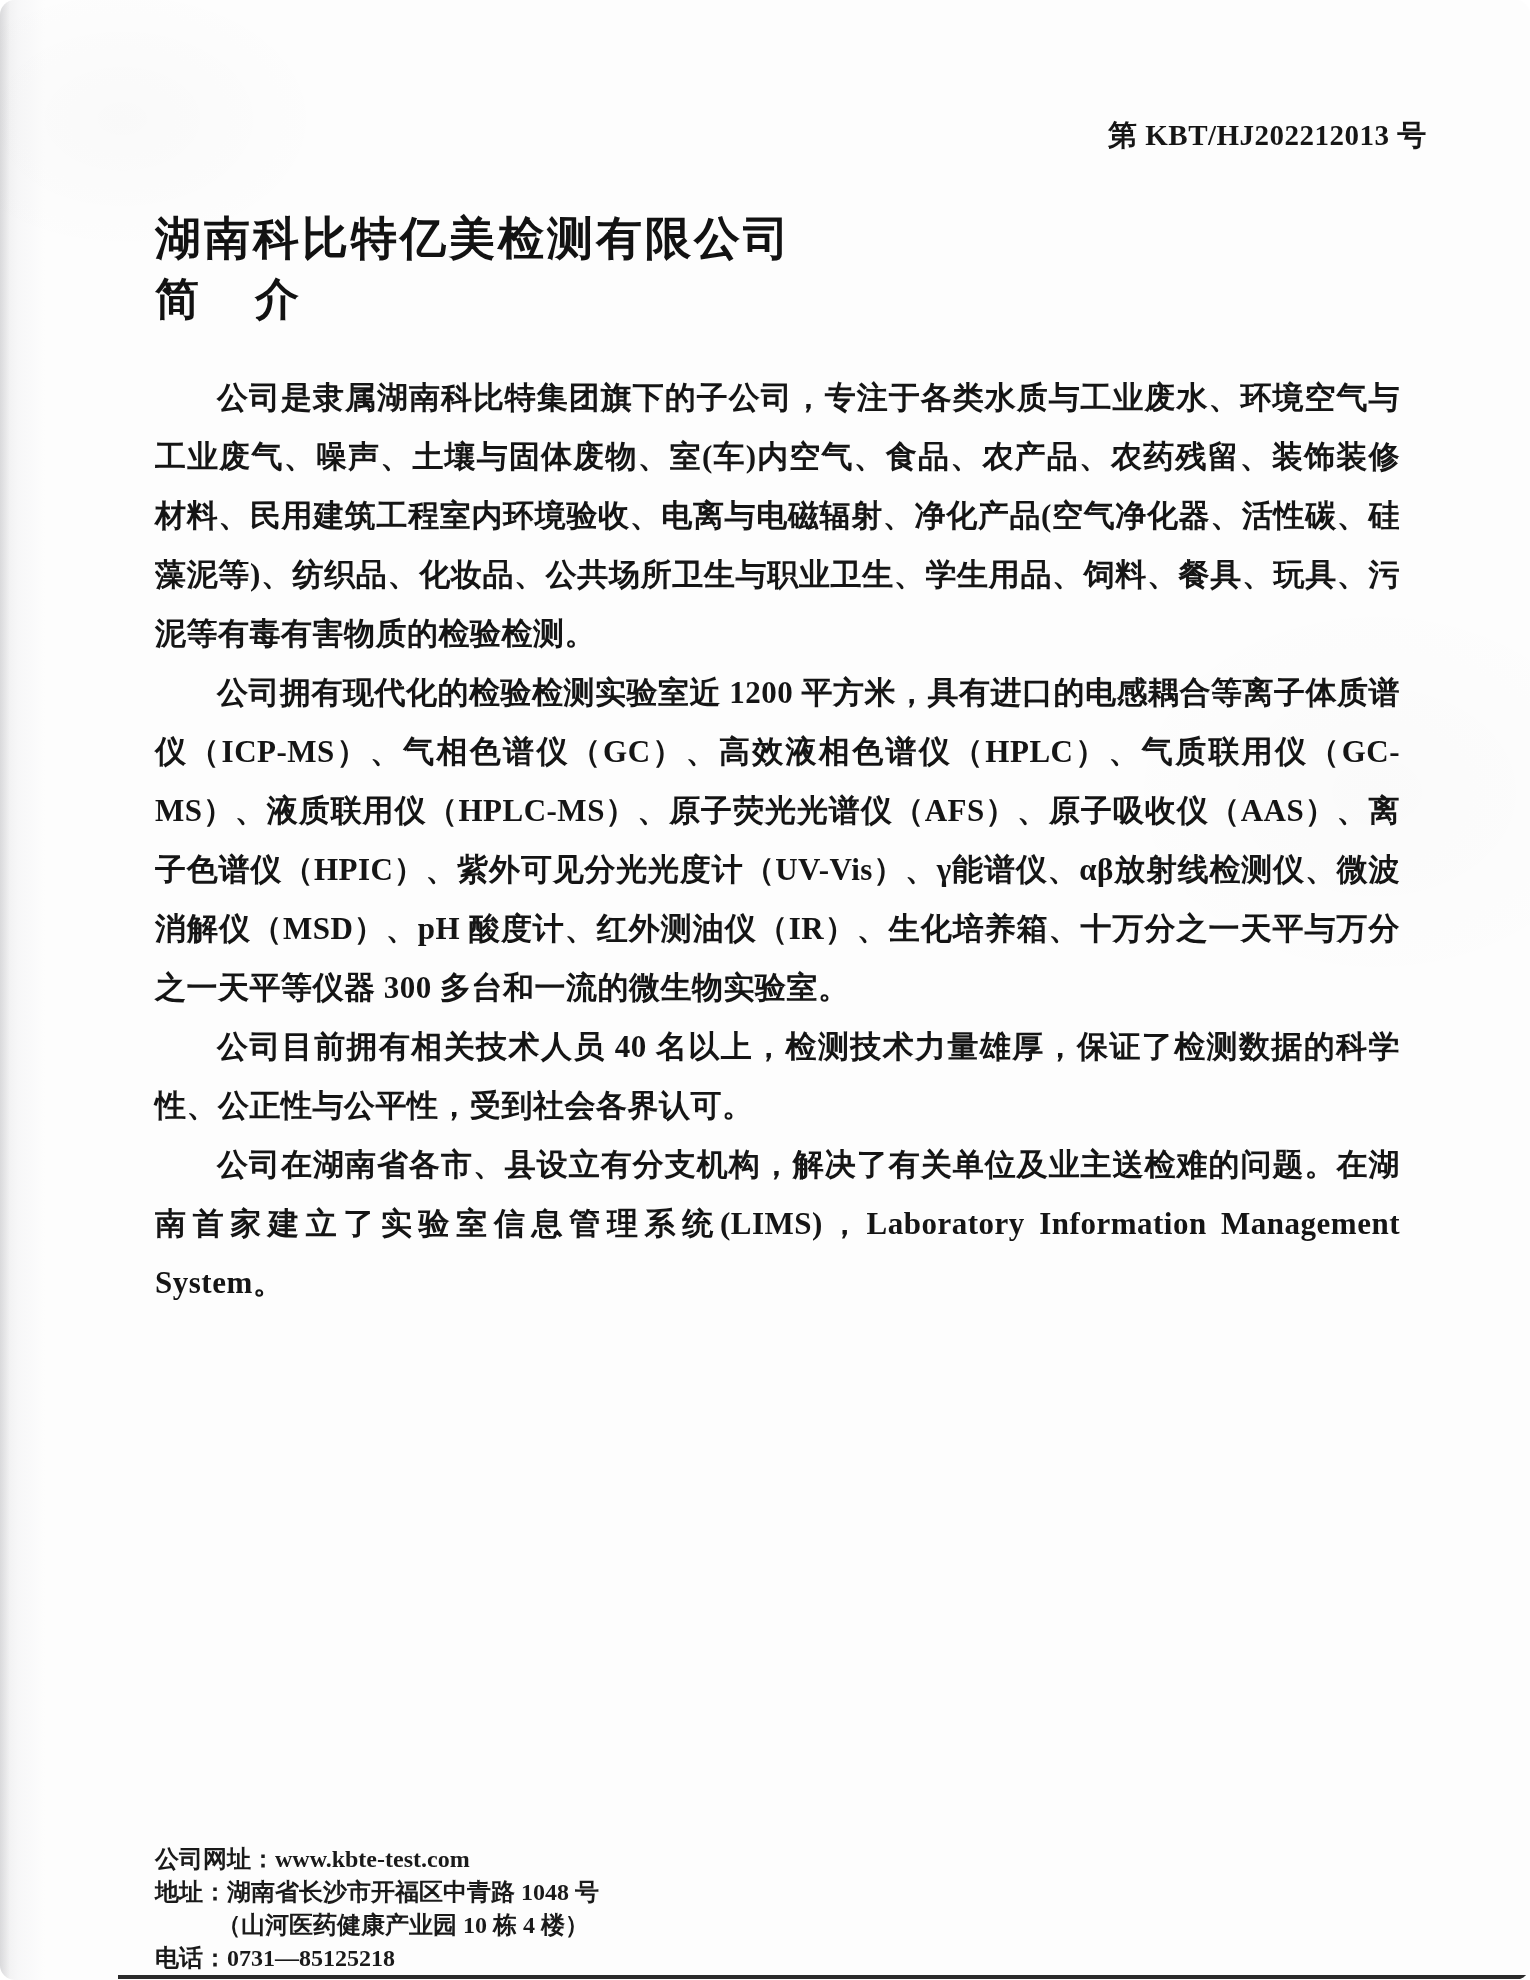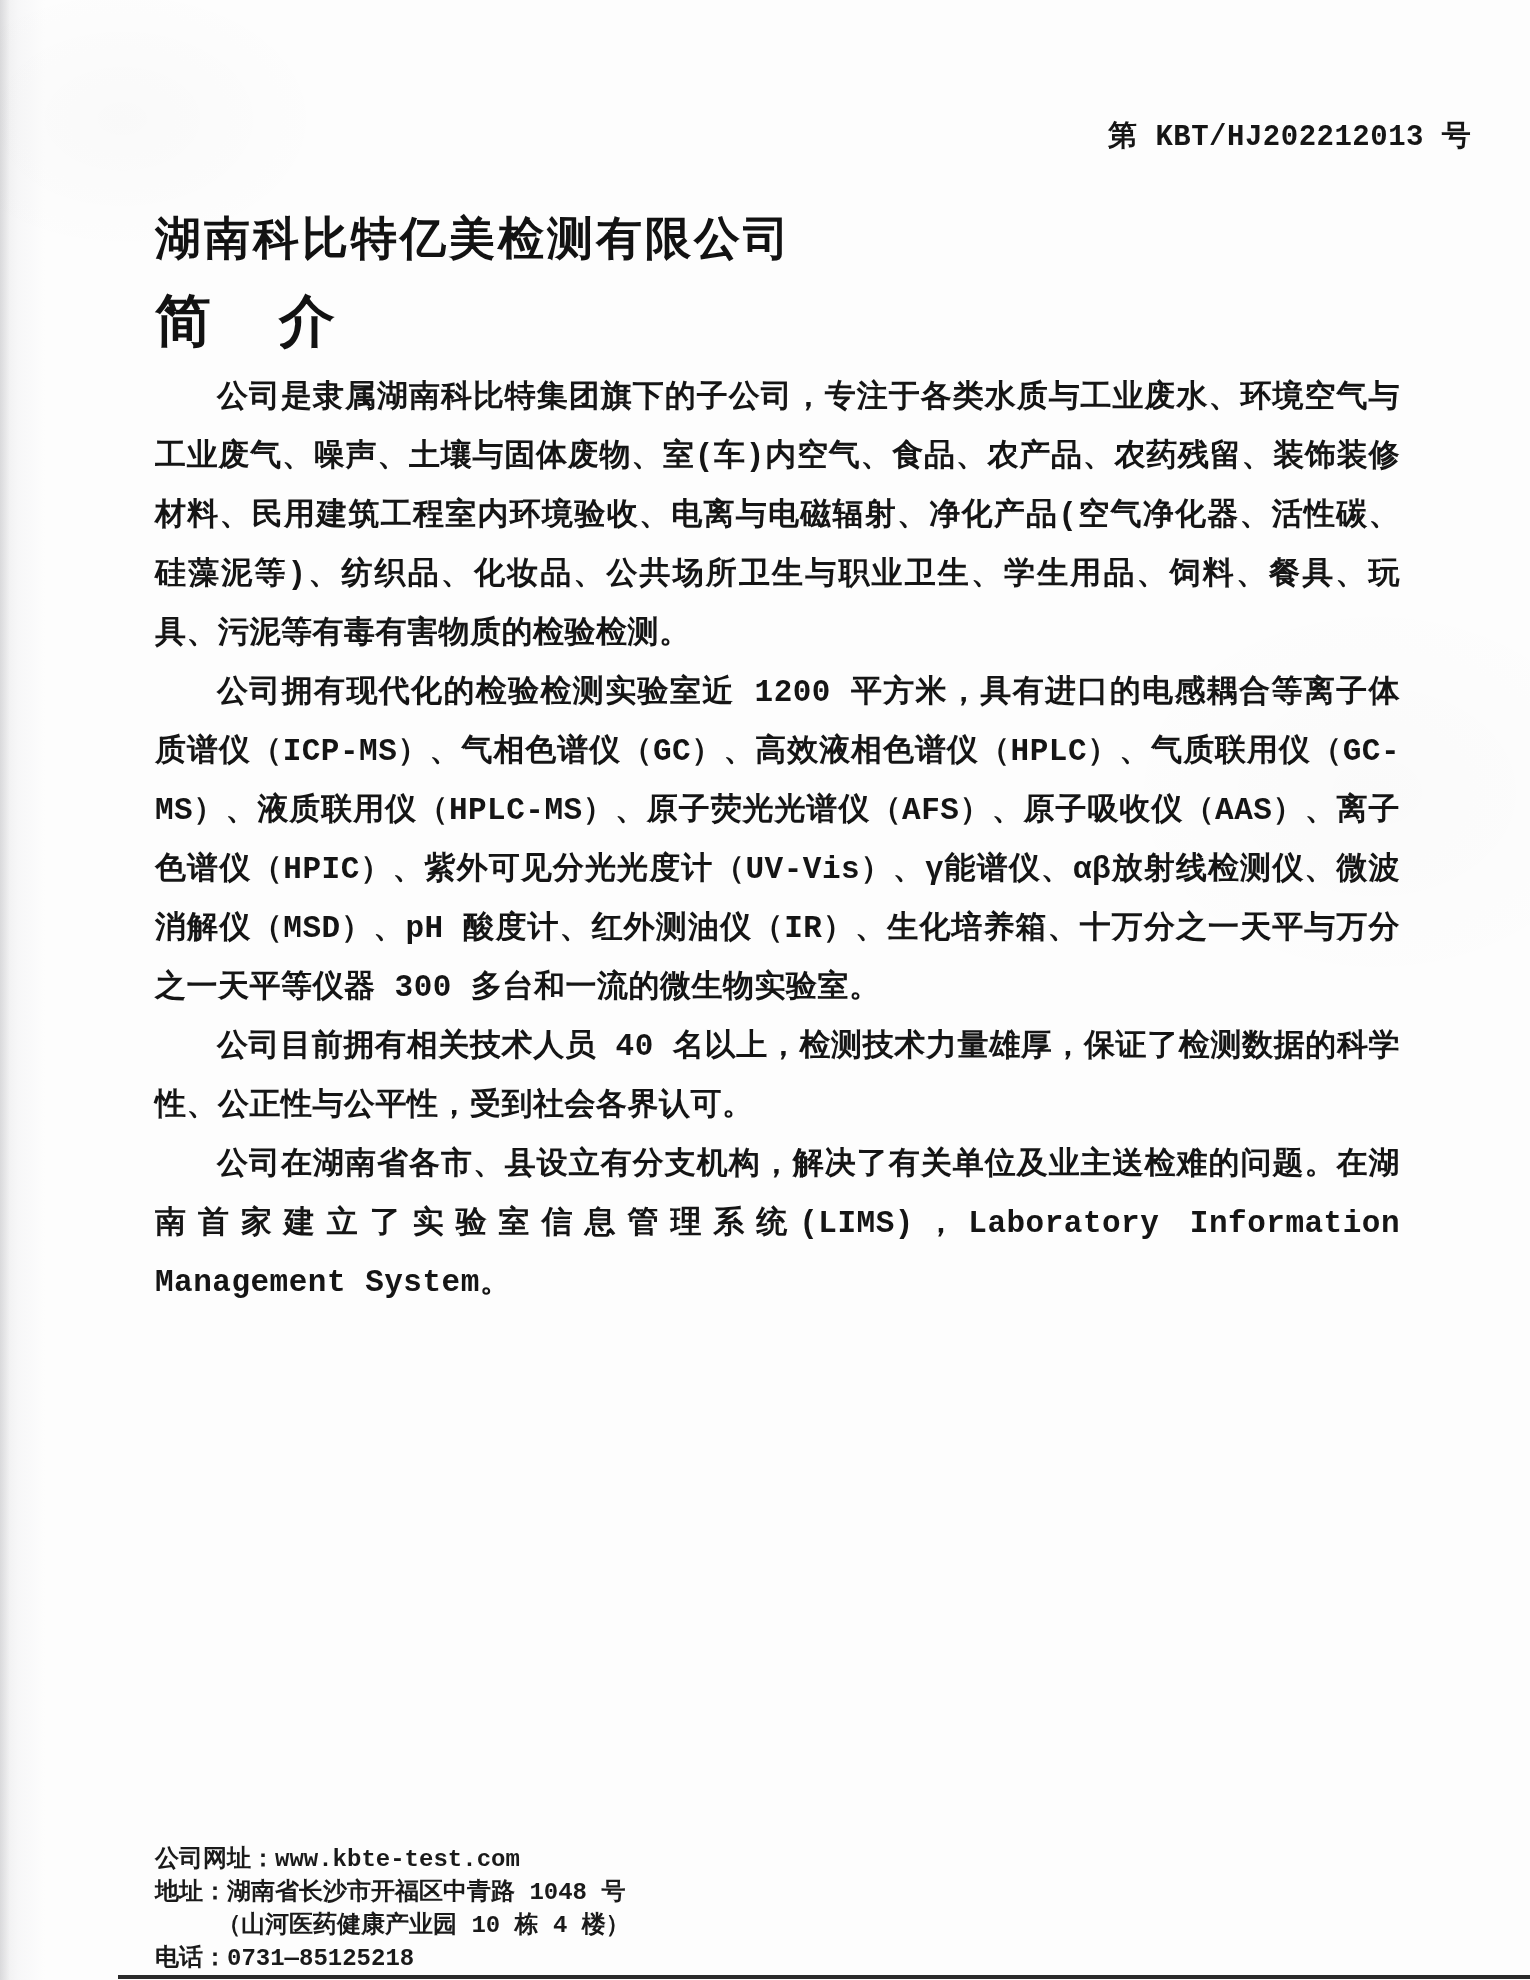--- a/index.html
+++ b/index.html
@@ -8,23 +8,24 @@
     background: #ffffff;
   }
   .page {
     position: relative;
     width: 1530px;
     height: 1980px;
     background:
       radial-gradient(ellipse 300px 200px at 8% 6%, rgba(0,0,0,0.015), transparent 70%),
       radial-gradient(ellipse 400px 300px at 90% 40%, rgba(0,0,0,0.01), transparent 70%),
       linear-gradient(90deg, #ededee 0px, #f7f7f8 18px, #fdfdfd 45px, #fdfdfd 100%);
-    font-family: Liberation Mono, monospace;
+    font-family: Liberation Serif, serif;
     color: #1c1c1c;
     overflow: hidden;
+    border-radius: 15px;
   }
   .doc-number {
     position: absolute;
     top: 116px;
     left: 1108px;
     font-size: 29px;
     font-weight: bold;
     letter-spacing: 0.5px;
     white-space: nowrap;
     color: #161616;
@@ -35,22 +36,21 @@
     left: 155px;
     width: 1245px;
   }
   .title {
     font-size: 46px;
     font-weight: bold;
     letter-spacing: 3px;
     color: #121212;
   }
   .subtitle {
-    margin-top: 14px;
-    font-size: 56px;
+    font-size: 44px;
     font-weight: bold;
     letter-spacing: 6px;
     color: #121212;
   }
   .body-text {
     position: absolute;
     top: 368px;
     left: 155px;
     width: 1245px;
     font-size: 31px;

